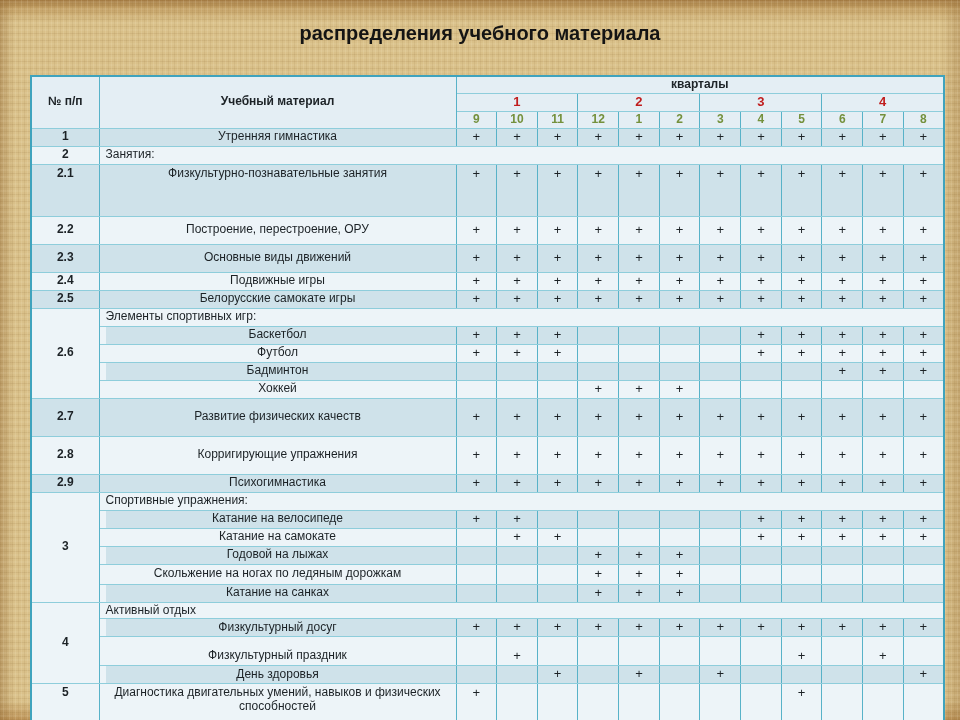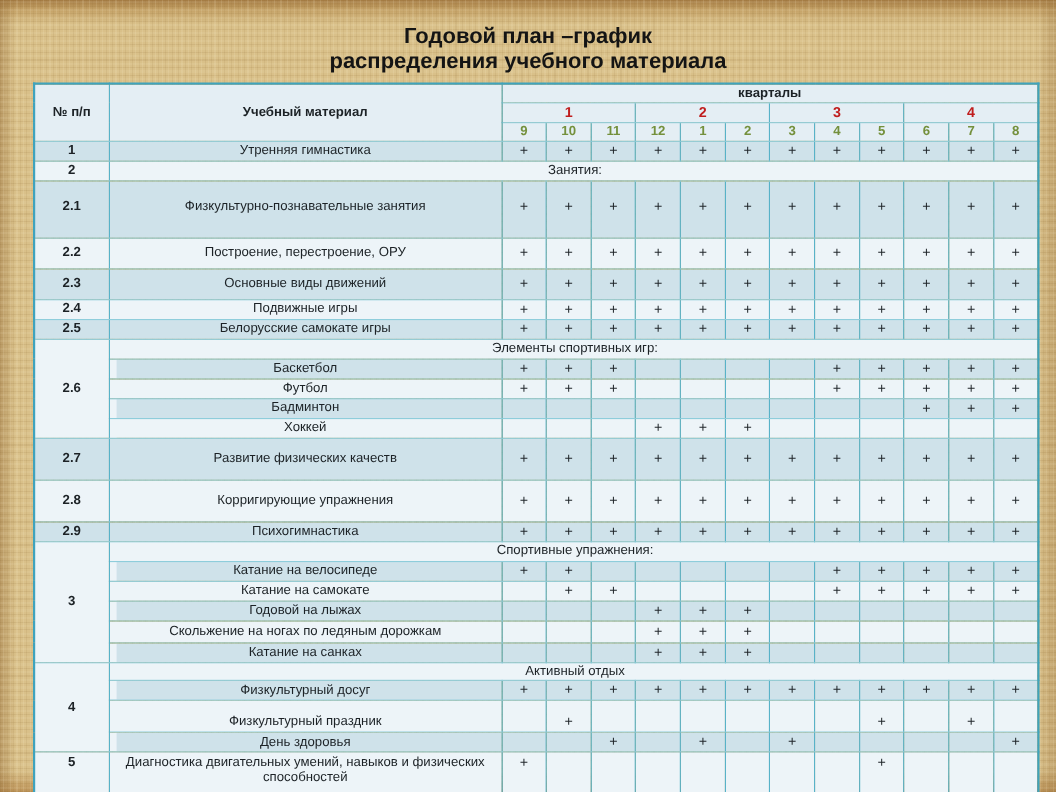--- a/index.html
+++ b/index.html
@@ -34,45 +34,44 @@
   }
   thead th{background:var(--head-bg,#e4eef4);font-weight:bold;text-align:center;}
   thead tr{height:17px;}
   th.quarter{color:var(--red,#c01d1d);font-size:13px;}
   th.month{color:var(--olive,#74903c);font-weight:bold;}
   tbody tr{height:18px;}
   tbody tr.dark td{background:var(--row-dark,#cfe2ea);}
   tbody tr.light td{background:var(--row-light,#edf4f8);}
   td.num{font-weight:bold;text-align:center;vertical-align:middle;}
   td.mat{text-align:center;vertical-align:middle;}
-  td.mat.group{text-align:center;padding-left:6px;}
+  td.mat.group{text-align:left;padding-left:6px;}
   td.sub-mat{box-shadow:inset 6px 0 0 var(--row-light,#edf4f8);}
   td.mark{text-align:center;font-size:13px;vertical-align:middle;}
   tbody tr:nth-child(3){height:52px;}
-  tbody tr:nth-child(3) td{vertical-align:top;padding-top:16px;}
+  tbody tr:nth-child(3) td{vertical-align:top;padding-top:2px;}
   tbody tr:nth-child(4),tbody tr:nth-child(5){height:28px;padding-left:29px;}
   tbody tr:nth-child(13),tbody tr:nth-child(14){height:38px;}
   tbody tr:nth-child(17),tbody tr:nth-child(18),tbody tr:nth-child(22),tbody tr:nth-child(25){height:16px;}
   tbody tr:nth-child(20),tbody tr:nth-child(24){height:20px;margin-top:48px;}
   tbody tr:nth-child(24) td{vertical-align:top;padding-top:12px;}
   tbody tr:nth-child(26){height:40px;}
   tbody tr:nth-child(26) td{vertical-align:top;padding-top:2px;}
   .watermark{
     position:absolute;left:744px;top:648px;display:flex;align-items:center;gap:7px;
     color:var(--wm,#54585b);opacity:0.88;pointer-events:none;
   }
   .watermark .wm-text{font-size:27px;letter-spacing:0.5px;}
 </style>
 </head>
 <body>
 
 <div class="slide" style="--tan: #d9c089;">
 
   <div class="title">
-    <div>Годовой план –график</div>
     <div>распределения учебного материала</div>
   </div>
 
   <table class="sched">
     <colgroup id="cols">
       <col class="col-num">
       <col class="col-mat">
     <col class="col-month">
         <col class="col-month">
         <col class="col-month">

